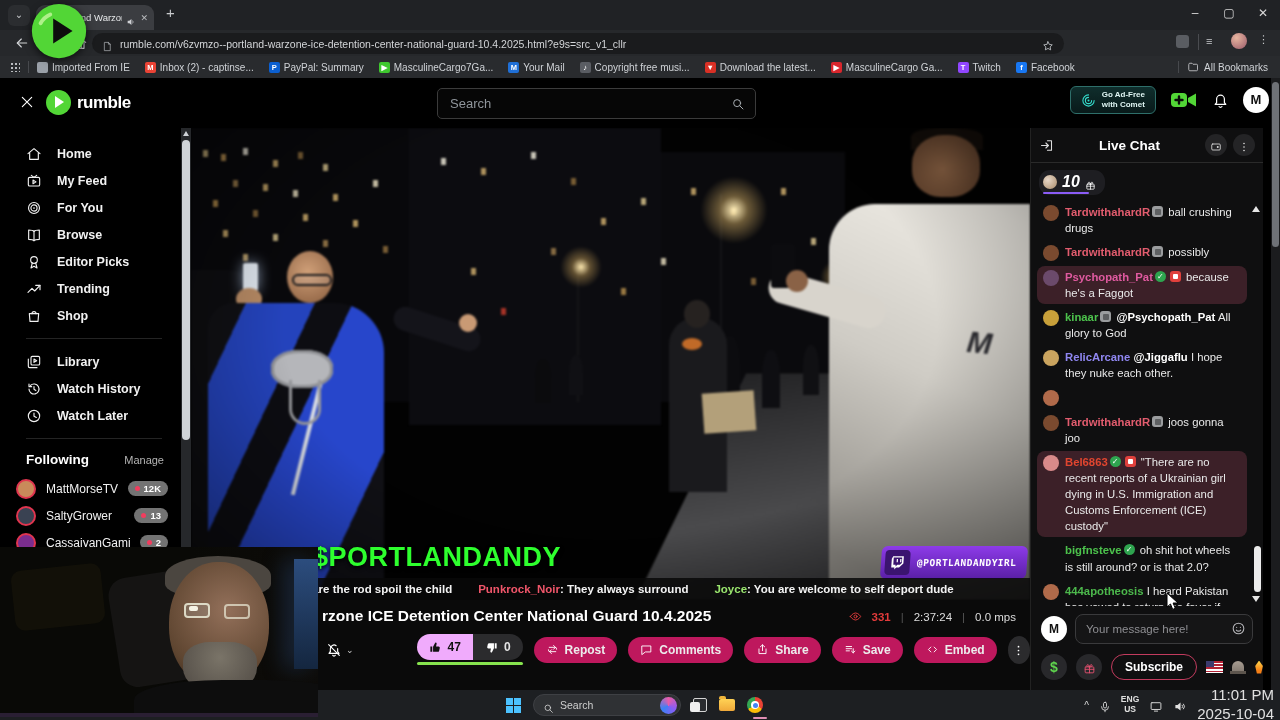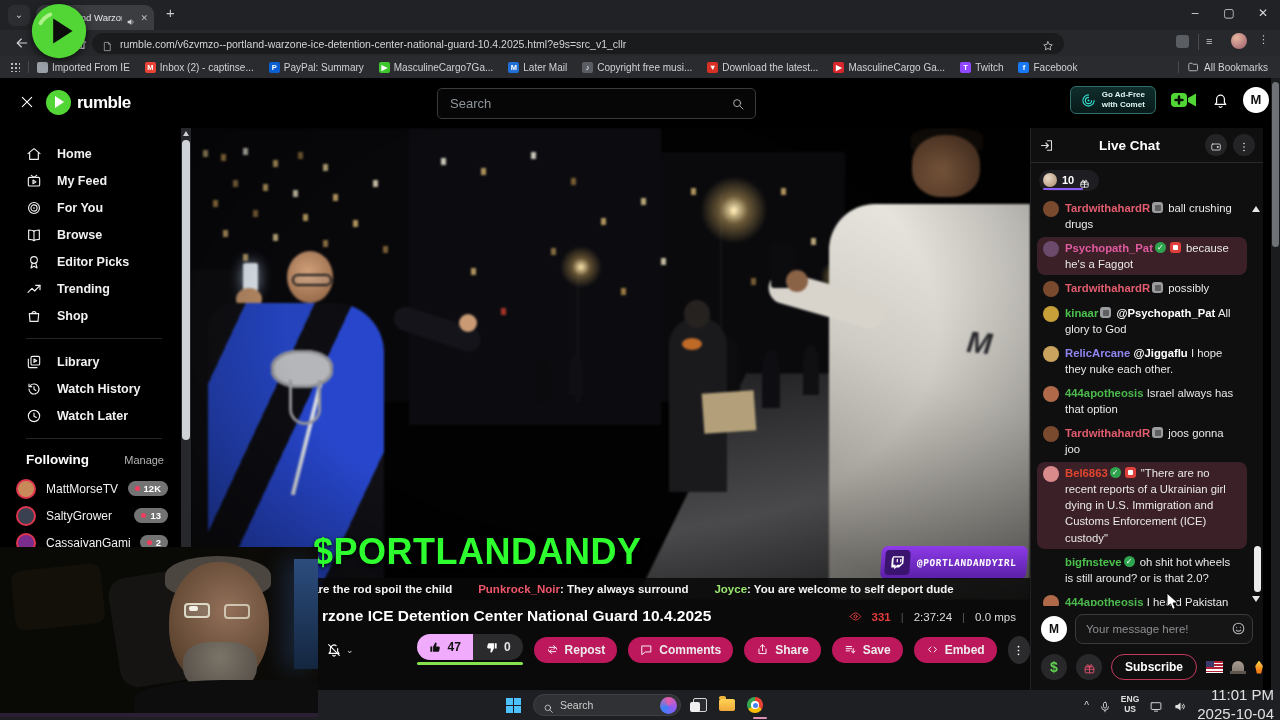--- a/index.html
+++ b/index.html
@@ -115,21 +115,21 @@
   .mr-m{position:absolute;right:4.5%;top:42%;font-size:30px;font-weight:bold;color:#2c2c31;transform:rotate(6deg);font-style:italic;}
   .mr-head{right:6%;top:1.5%;width:68px;height:62px;background:radial-gradient(circle at 45% 55%,#8a6244,#5c3e2a 80%);border-radius:46% 46% 42% 42%;}
   .mr-hair{position:absolute;right:5.6%;top:0;width:72px;height:22px;background:#120d09;border-radius:40% 40% 0 0;}
   .mr-arm{position:absolute;right:17%;top:33%;width:120px;height:32px;background:#d8d4cc;border-radius:16px;transform:rotate(16deg);}
   .mr-hand{right:26.5%;top:30%;width:22px;height:22px;background:#8a6246;}
   .mr-phone{position:absolute;right:28%;top:24.5%;width:24px;height:44px;background:#0c0c0f;border-radius:3px;}
   .vignette{position:absolute;inset:0;background:radial-gradient(ellipse at 50% 42%,transparent 55%,rgba(0,0,0,.55) 100%);}
   .ticker{position:absolute;left:0;right:0;bottom:0;height:22px;background:rgba(8,8,8,.85);display:flex;align-items:center;gap:26px;padding:0 12px;font-size:11.5px;font-weight:bold;color:#f3f3f3;white-space:nowrap;overflow:hidden;}
   .tick-user{font-weight:bold;}
   .emoji-fox{display:inline-block;width:10px;height:9px;background:#f08a24;clip-path:polygon(0 0,100% 0,50% 100%);margin:0 2px;}
-  .streamer-name{position:absolute;left:122px;bottom:27px;font-size:36px;font-weight:bold;letter-spacing:.5px;color:#2eff2e;text-shadow:0 2px 4px #000;}
+  .streamer-name{position:absolute;left:122px;bottom:27px;font-size:27px;font-weight:bold;letter-spacing:.5px;color:#2eff2e;text-shadow:0 2px 4px #000;}
   .twitch-badge{position:absolute;right:3px;bottom:21px;height:33px;display:flex;align-items:center;gap:7px;background:linear-gradient(180deg,#8d3be8,#5a1fa6);border-radius:6px;padding:0 10px 0 4px;transform:skewX(-4deg);}
   .twitch-box{width:25px;height:25px;background:#3b1470;border-radius:4px;display:flex;align-items:center;justify-content:center;}
   .twitch-box .icon{width:15px;height:15px;color:#fff;}
   .twitch-handle{font-family:"DejaVu Sans Mono",monospace;font-size:9.5px;font-weight:bold;letter-spacing:.5px;color:#fff;}
 
   
   .video-meta{position:absolute;left:191px;top:600px;width:839px;height:90px;background:#0a0a0a;}
   .vm-titlerow{display:flex;align-items:center;padding:7px 14px 0 14px;gap:10px;}
   .vm-title{flex:1;font-size:15.5px;font-weight:bold;color:#fff;white-space:nowrap;overflow:hidden;padding-left:117px;}
   .vm-stats{display:flex;align-items:flex-end;gap:10px;font-size:11.5px;color:#ddd;white-space:nowrap;}
@@ -171,21 +171,21 @@
   .livechat{position:absolute;left:1030px;top:128px;width:233px;bottom:30px;background:#0f0f10;border-left:1px solid #222;display:flex;flex-direction:column;}
   .lc-head{height:35px;border-bottom:1px solid #2a2a2a;display:flex;align-items:center;padding:0 8px;gap:6px;flex-shrink:0;}
   .lc-pop{width:15px;height:15px;color:#ddd;}
   .lc-title{flex:1;text-align:center;font-size:13.5px;font-weight:bold;color:#fff;}
   .lc-circ{width:22px;height:22px;border-radius:50%;background:#242426;display:flex;align-items:center;justify-content:center;}
   .lc-circ .icon{width:12px;height:12px;color:#ddd;}
   .lc-giftrow{padding:7px 8px 4px;flex-shrink:0;}
   .gift-pill{position:relative;display:inline-flex;align-items:center;gap:5px;background:#1e1e22;border-radius:11px;padding:3px 9px 4px 4px;}
   .gift-pill::after{content:"";position:absolute;left:4px;right:16px;bottom:1.5px;height:2px;border-radius:1px;background:#8b5cf6;}
   .gp-av{width:14px;height:14px;border-radius:50%;background:radial-gradient(circle at 35% 35%,#e8d8c8,#a88a6a);}
-  .gp-count{font-size:11px;font-weight:bold;color:#fff;}
+  .gp-count{font-size:16px;font-weight:bold;color:#fff;font-style:italic;}
   .gp-gift{width:11px;height:11px;color:#fff;}
   .lc-msgs{flex:1;overflow:hidden;padding:2px 16px 2px 6px;display:flex;flex-direction:column;gap:2px;}
   .chat-msg{display:flex;gap:6px;padding:3px 6px;border-radius:8px;font-size:11.3px;line-height:1.42;}
   .cm-av{width:16px;height:16px;border-radius:50%;flex-shrink:0;margin-top:1px;}
   .cm-body{color:#e9e9e9;word-wrap:break-word;min-width:0;}
   .cm-user{font-weight:bold;}
   .cm-mention{font-weight:bold;color:#fff;}
   .badge{display:inline-block;width:11px;height:11px;border-radius:3px;margin:0 2px;vertical-align:-1px;position:relative;}
   .badge-gray{background:#9a9c9e;}
   .badge-gray::after{content:"";position:absolute;inset:2.5px;background:#5d5f61;border-radius:1px;}
@@ -322,21 +322,21 @@
           <span>PayPal: Summary</span>
         </span>
 
         <span class="bm-item">
           <span class="bm-chip" style="background-color: rgb(62, 199, 46);">▶</span>
           <span>MasculineCargo7Ga...</span>
         </span>
 
         <span class="bm-item">
           <span class="bm-chip" style="background-color: rgb(31, 111, 214);">M</span>
-          <span>Later Mail</span>
+          <span>Your Mail</span>
         </span>
 
         <span class="bm-item">
           <span class="bm-chip" style="background-color: rgb(90, 93, 99);">♪</span>
           <span>Copyright free musi...</span>
         </span>
 
         <span class="bm-item">
           <span class="bm-chip" style="background-color: rgb(217, 48, 37);">▼</span>
           <span>Download the latest...</span>
@@ -752,43 +752,42 @@
             </svg></span>
       </span>
     </div>
     <div class="lc-msgs">
 
         <div class="chat-msg">
           <span class="cm-av" style="background-color: rgb(122, 74, 47);"></span>
           <span class="cm-body"><span class="cm-user" style="color: rgb(226, 92, 110);">TardwithahardR</span><span><span class="badge badge-gray"></span></span>  <span>ball crushing drugs</span><span></span></span>
         </div>
 
+        <div class="chat-msg">
+          <span class="cm-av" style="background-color: rgb(122, 74, 47);"></span>
+          <span class="cm-body"><span class="cm-user" style="color: rgb(226, 92, 110);">TardwithahardR</span><span><span class="badge badge-gray"></span></span>  <span>possibly</span><span></span></span>
+        </div>
+
         <div class="chat-msg" style="background-color: rgb(60, 32, 40);">
           <span class="cm-av" style="background-color: rgb(107, 74, 107);"></span>
           <span class="cm-body"><span class="cm-user" style="color: rgb(224, 90, 160);">Psychopath_Pat</span><span><span class="badge badge-green"></span><span class="badge badge-red"></span></span>  <span>because he's a Faggot</span><span></span></span>
         </div>
 
         <div class="chat-msg">
-          <span class="cm-av" style="background-color: rgb(122, 74, 47);"></span>
-          <span class="cm-body"><span class="cm-user" style="color: rgb(226, 92, 110);">TardwithahardR</span><span><span class="badge badge-gray"></span></span>  <span>possibly</span><span></span></span>
-        </div>
-
-        <div class="chat-msg">
           <span class="cm-av" style="background-color: rgb(200, 160, 58);"></span>
           <span class="cm-body"><span class="cm-user" style="color: rgb(76, 194, 76);">kinaar</span><span><span class="badge badge-gray"></span></span> <span class="cm-mention">@Psychopath_Pat</span> <span>All glory to God</span><span></span></span>
         </div>
 
         <div class="chat-msg">
           <span class="cm-av" style="background-color: rgb(202, 164, 95);"></span>
           <span class="cm-body"><span class="cm-user" style="color: rgb(143, 134, 240);">RelicArcane</span><span></span> <span class="cm-mention">@Jiggaflu</span> <span>I hope they nuke each other.</span><span></span></span>
         </div>
 
         <div class="chat-msg">
           <span class="cm-av" style="background-color: rgb(176, 106, 74);"></span>
-          <span class="cm-body"><span class="cm-user" style="color: rgb(76, 184, 76);">444apotheosis</span><span></span>  <span>Israel always has that option</span><span></span></span>
         </div>
 
         <div class="chat-msg">
           <span class="cm-av" style="background-color: rgb(122, 74, 47);"></span>
           <span class="cm-body"><span class="cm-user" style="color: rgb(226, 92, 110);">TardwithahardR</span><span><span class="badge badge-gray"></span></span>  <span>joos gonna joo</span><span></span></span>
         </div>
 
         <div class="chat-msg" style="background-color: rgb(60, 32, 40);">
           <span class="cm-av" style="background-color: rgb(217, 138, 138);"></span>
           <span class="cm-body"><span class="cm-user" style="color: rgb(224, 69, 47);">Bel6863</span><span><span class="badge badge-green"></span><span class="badge badge-red"></span></span>  <span>"There are no recent reports of a Ukrainian girl dying in U.S. Immigration and Customs Enforcement (ICE) custody"</span><span></span></span>

